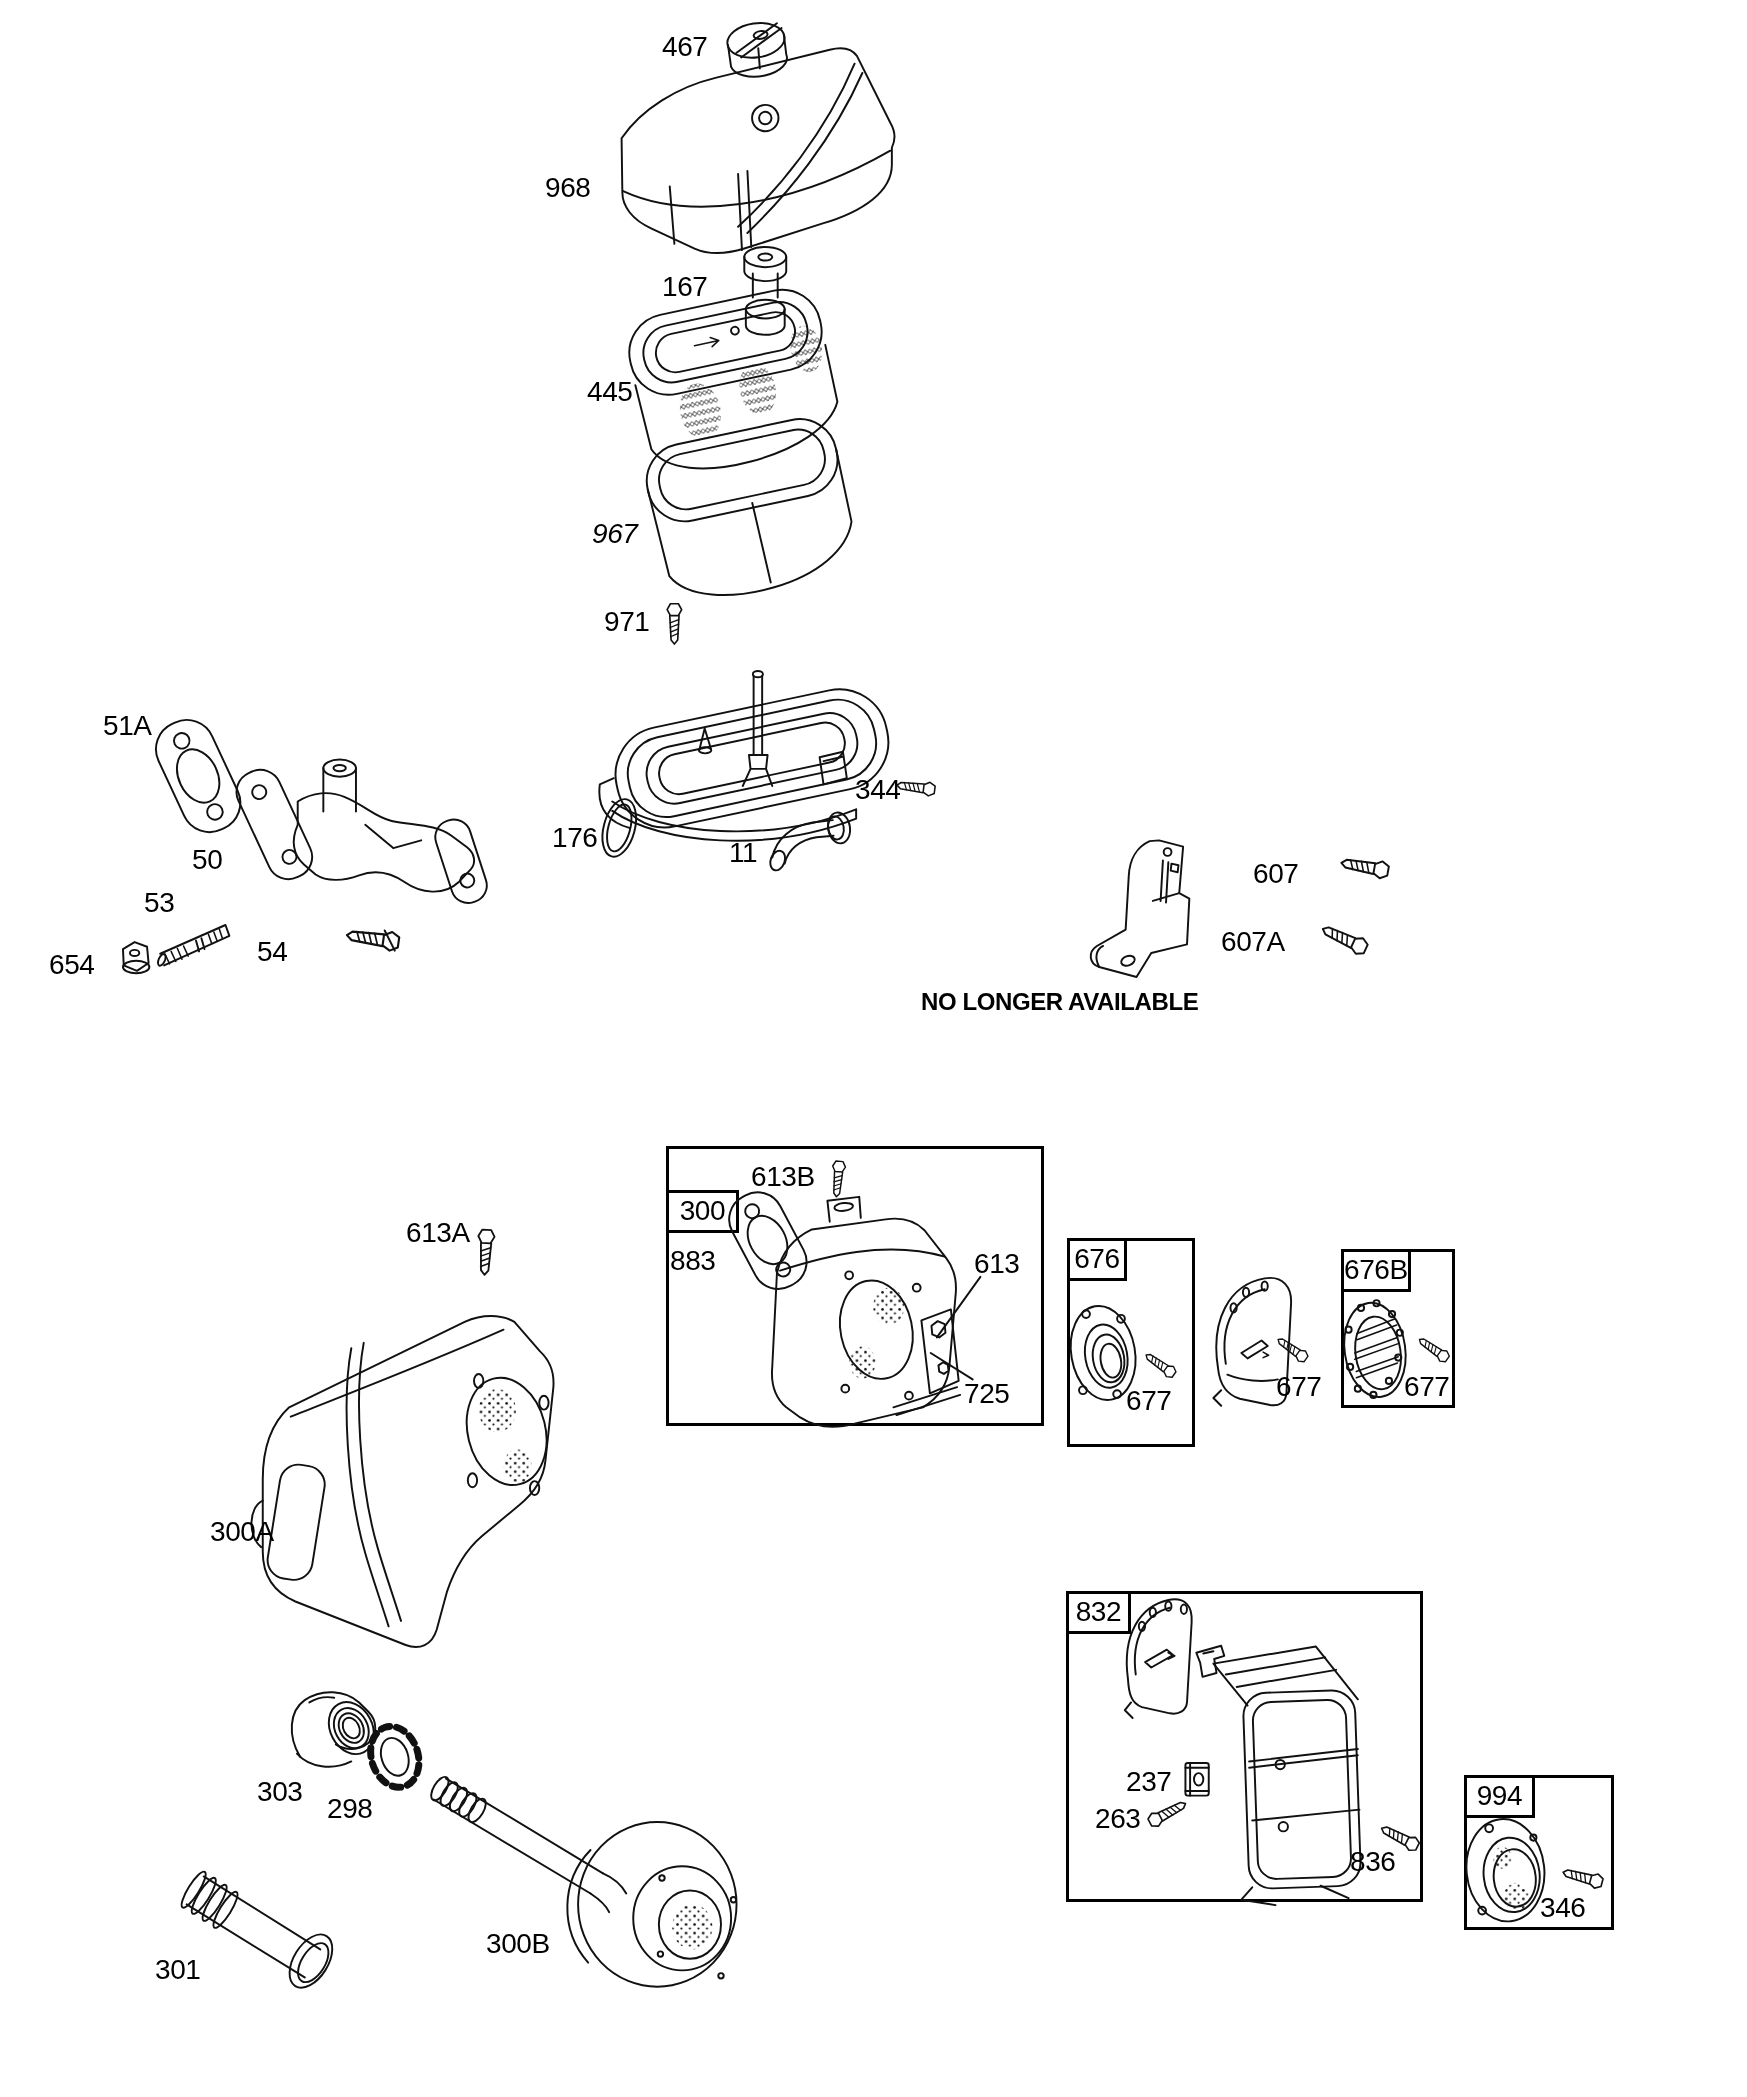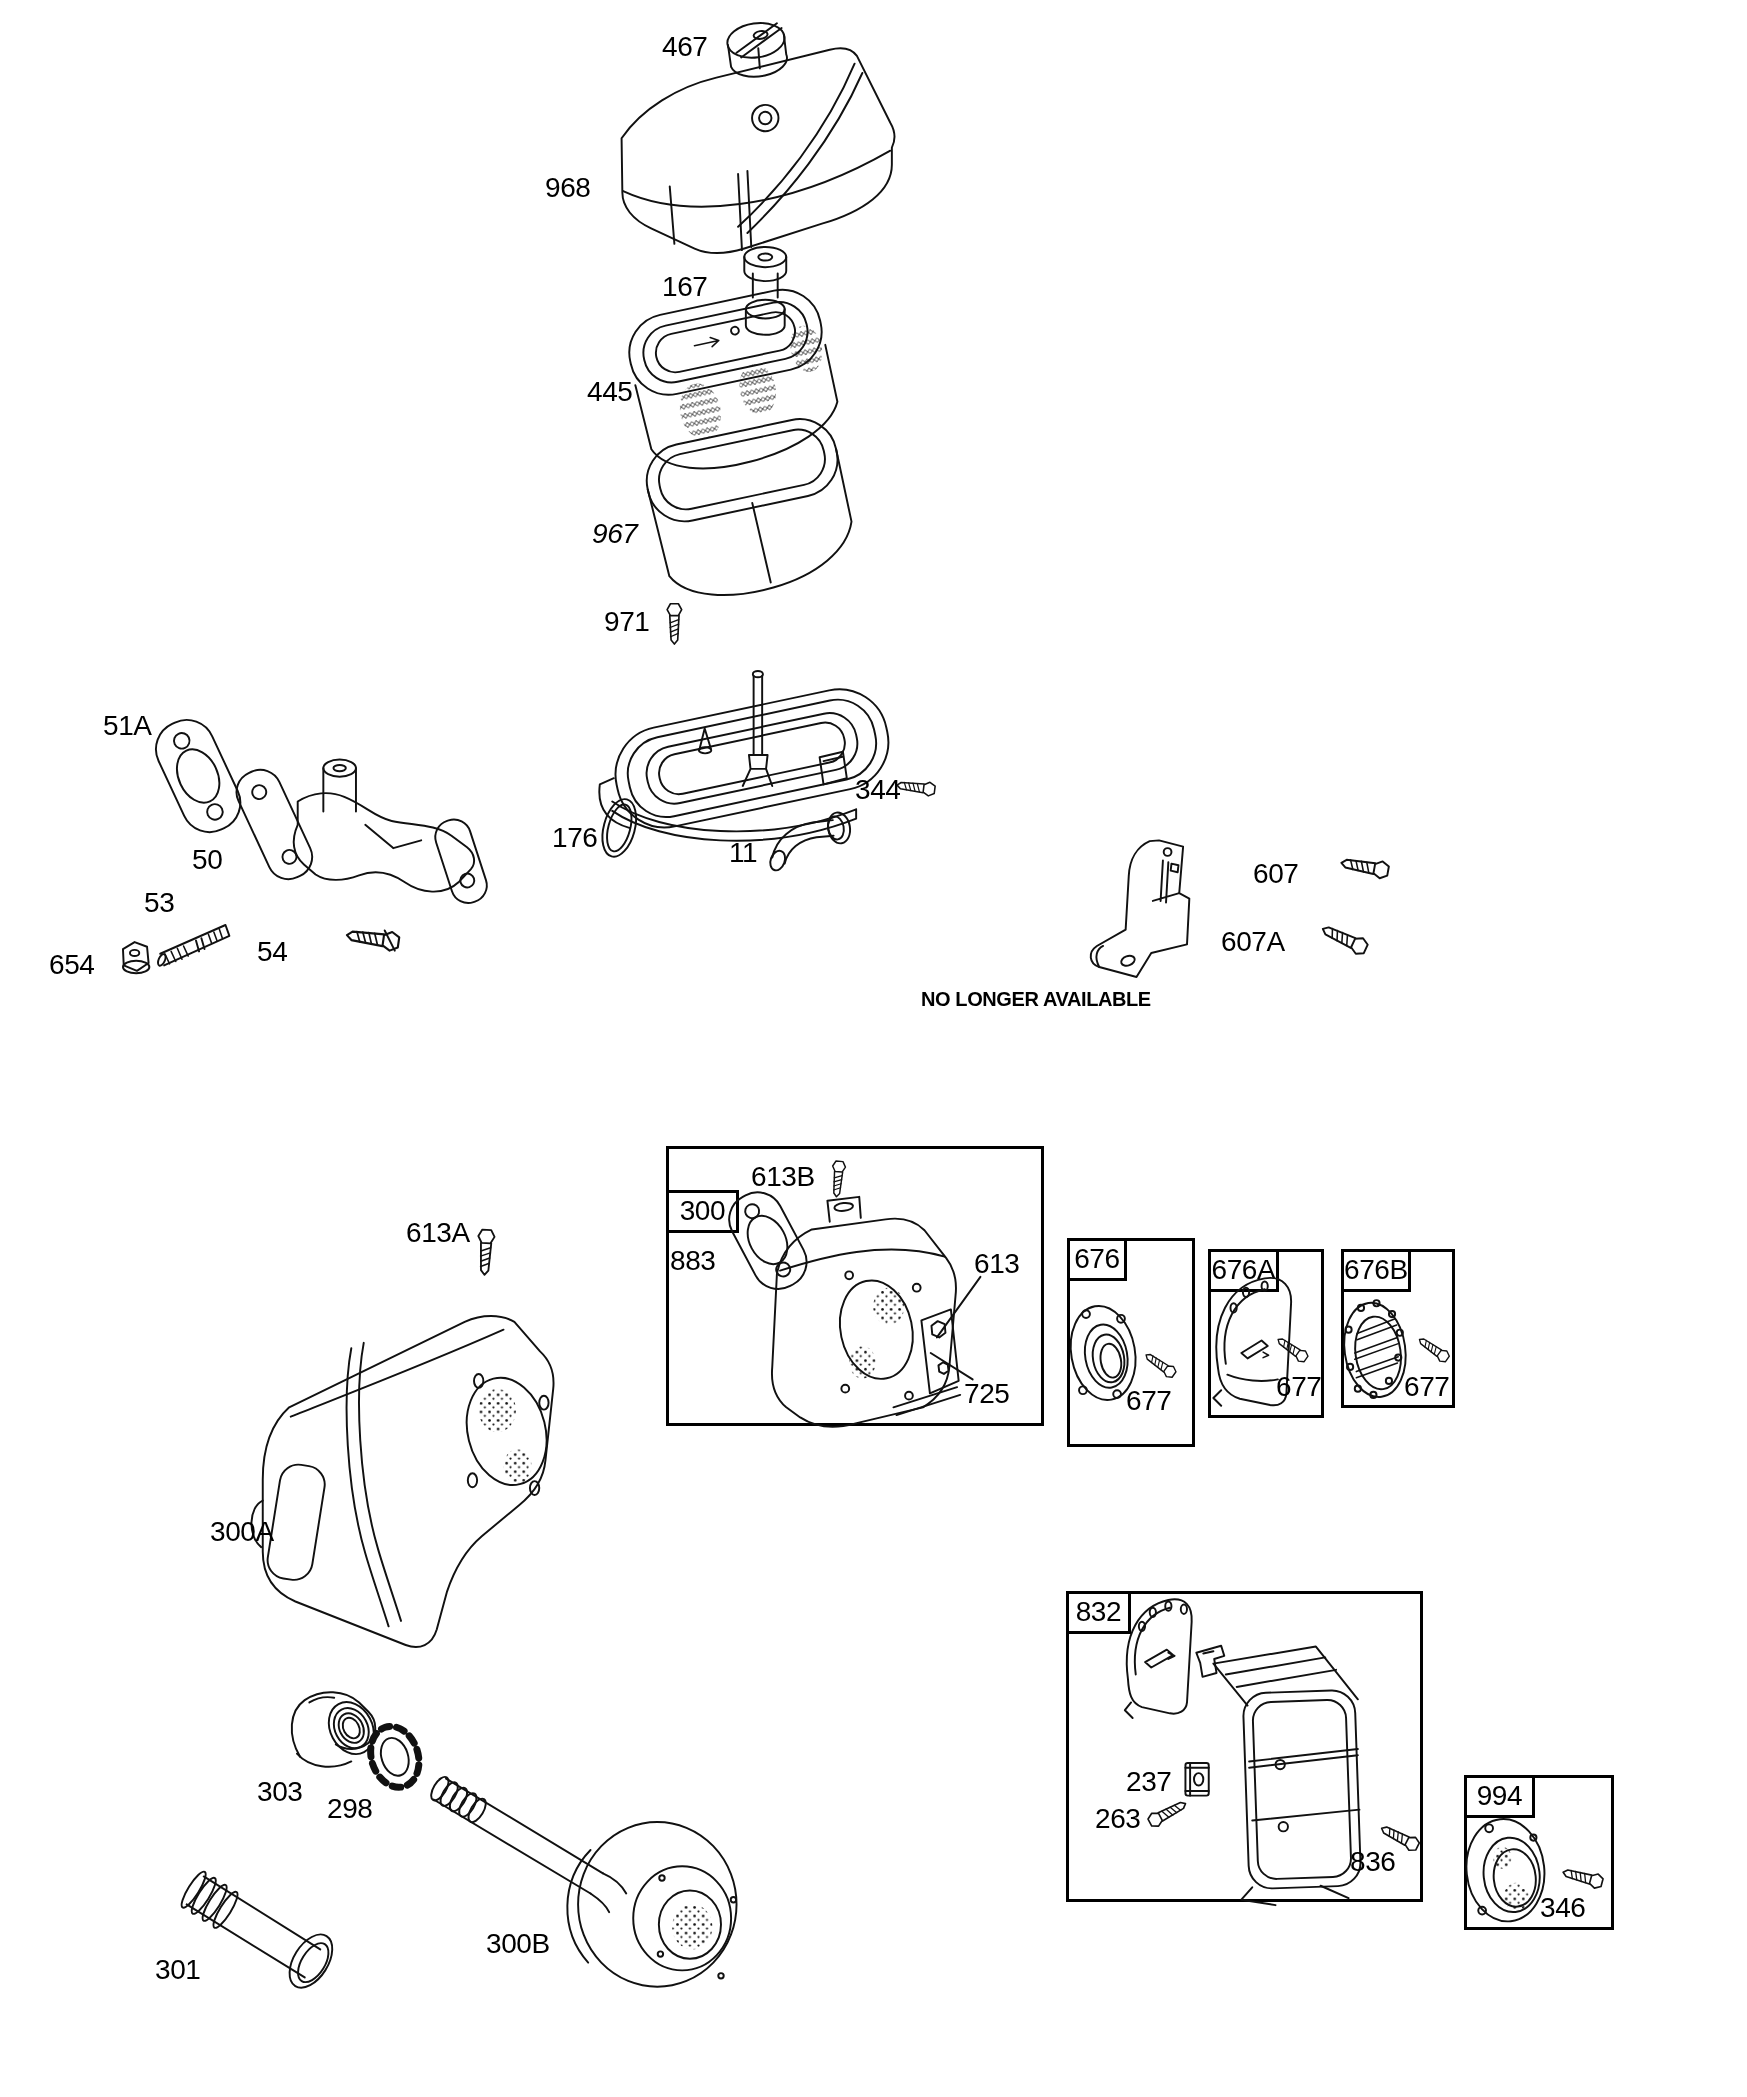--- a/index.html
+++ b/index.html
@@ -1,37 +1,34 @@
 <!DOCTYPE html>
 <html style="font-size:12.4px"><head>
 <meta charset="utf-8">
 <style>
   html,body{margin:0;padding:0;background:#fff;}
   #stage{position:relative;width:1748px;height:2097px;background:#fff;overflow:hidden;
          font-family:"Liberation Sans", sans-serif;color:#000;}
   .lbl{position:absolute;font-size:28px;line-height:1;white-space:nowrap;letter-spacing:-0.4px;}
-  .note{position:absolute;font-size:20px;font-weight:bold;white-space:nowrap;letter-spacing:-0.4px;}
+  .note{position:absolute;font-size:24px;font-weight:bold;white-space:nowrap;letter-spacing:-0.4px;}
   .pbox{position:absolute;border:3.1px solid #000;box-sizing:border-box;}
   .ptag{position:absolute;left:-3.1px;top:-3.1px;border:3.1px solid #000;background:#fff;
         display:flex;align-items:center;justify-content:center;font-size:28px;letter-spacing:-0.4px;}
   svg{position:absolute;left:0;top:0;}
 </style>
 </head>
 <body>
 
 <div id="stage">
 
   <div class="pbox" style="left:666px;top:1146px;width:378px;height:280px;">
     <div class="ptag" style="width:67px;height:37px;margin-top:44px;">300</div>
   </div>
   <div class="pbox" style="left:1067px;top:1238px;width:128px;height:209px;">
     <div class="ptag" style="width:54px;height:37px;">676</div>
-  </div>
-  <div class="pbox" style="left:1208px;top:1249px;width:116px;height:169px;">
-    <div class="ptag" style="width:65px;height:37px;">676A</div>
   </div>
   <div class="pbox" style="left:1341px;top:1249px;width:114px;height:159px;">
     <div class="ptag" style="width:64px;height:37px;">676B</div>
   </div>
   <div class="pbox" style="left:1066px;top:1591px;width:357px;height:311px;">
     <div class="ptag" style="width:59px;height:37px;">832</div>
   </div>
   <div class="pbox" style="left:1464px;top:1775px;width:150px;height:155px;">
     <div class="ptag" style="width:65px;height:37px;text-align:right;">994</div>
   </div>

